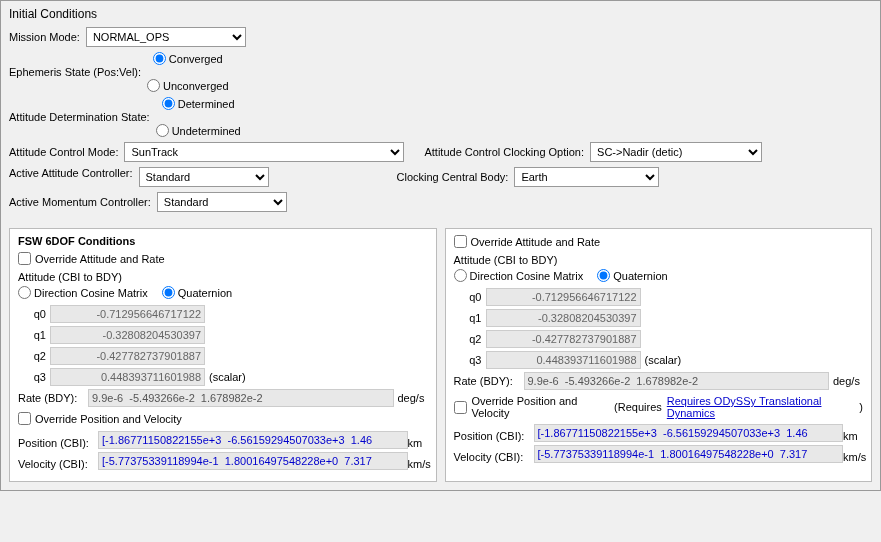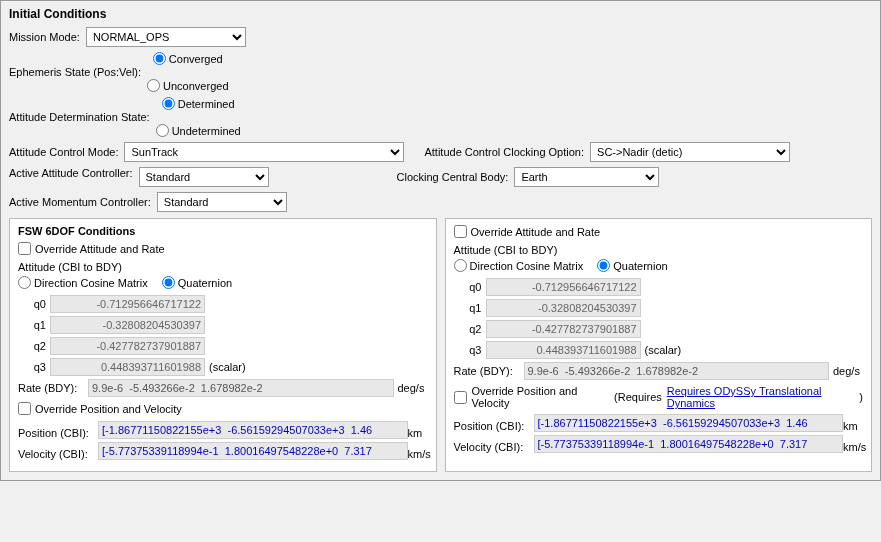--- a/index.html
+++ b/index.html
@@ -10,21 +10,21 @@
       width: 881px;
       min-height: 542px;
     }
     .main-container {
       border: 1px solid #999;
       background: #f0f0f0;
       padding: 6px 8px 8px 8px;
       width: 881px;
     }
     .section-title {
-      font-weight: bold;
+      font-weight: normal;
       font-size: 12px;
       margin-bottom: 6px;
     }
     .form-row {
       display: flex;
       align-items: center;
       margin-bottom: 5px;
     }
     .label {
       color: #000;
@@ -34,38 +34,38 @@
     select {
       border: 1px solid #999;
       background: white;
       font-size: 11px;
       padding: 1px 2px;
       height: 20px;
     }
     .select-mission { width: 160px; }
     .select-att-ctrl { width: 280px; }
     .select-std { width: 130px; }
-    .select-clocking { width: 200px; }
+    .select-clocking { width: 172px; }
     .select-body { width: 145px; }
     .radio-group {
       display: flex;
       align-items: center;
       gap: 14px;
       flex-direction: column;
     }
     .radio-item {
       display: flex;
       align-items: center;
       gap: 3px;
     }
     input[type="radio"] { margin: 0; }
     .two-columns {
       display: flex;
       gap: 8px;
-      margin-top: 6px;
+      margin-top: 16px;
     }
     .panel {
       border: 1px solid #bbb;
       background: white;
       flex: 1;
       padding: 6px 8px 8px 8px;
     }
     .panel-title {
       font-weight: bold;
       font-size: 11px;

